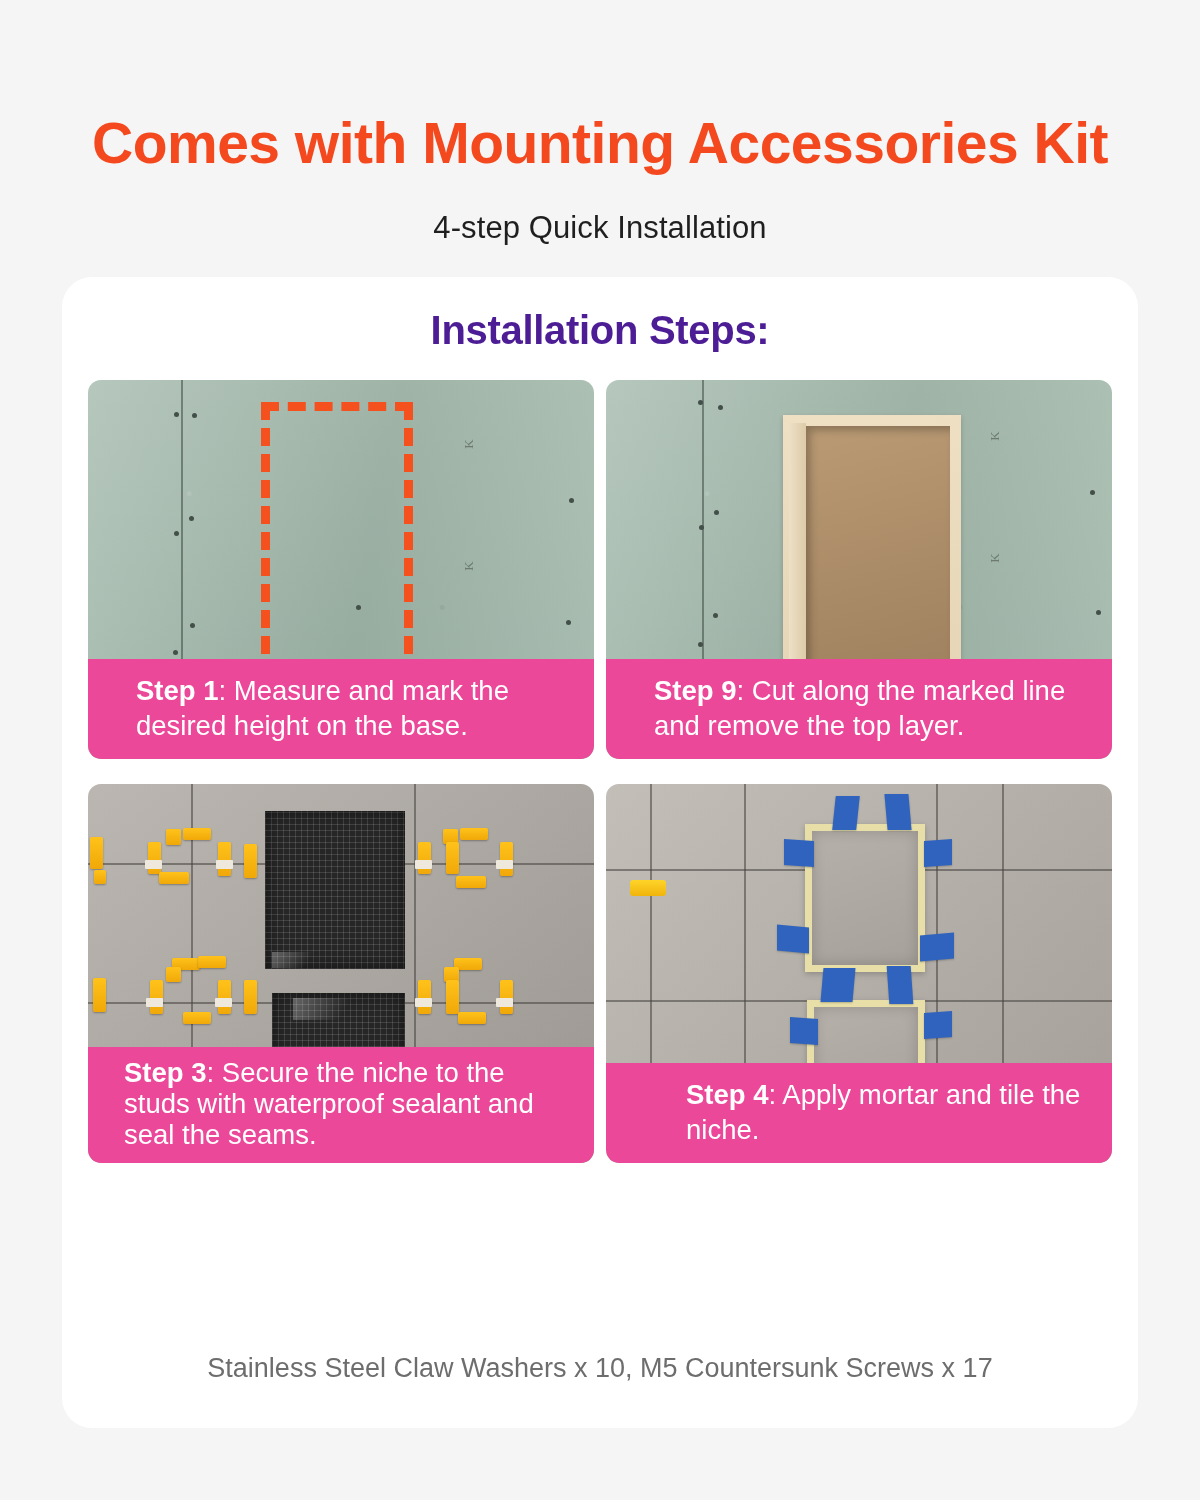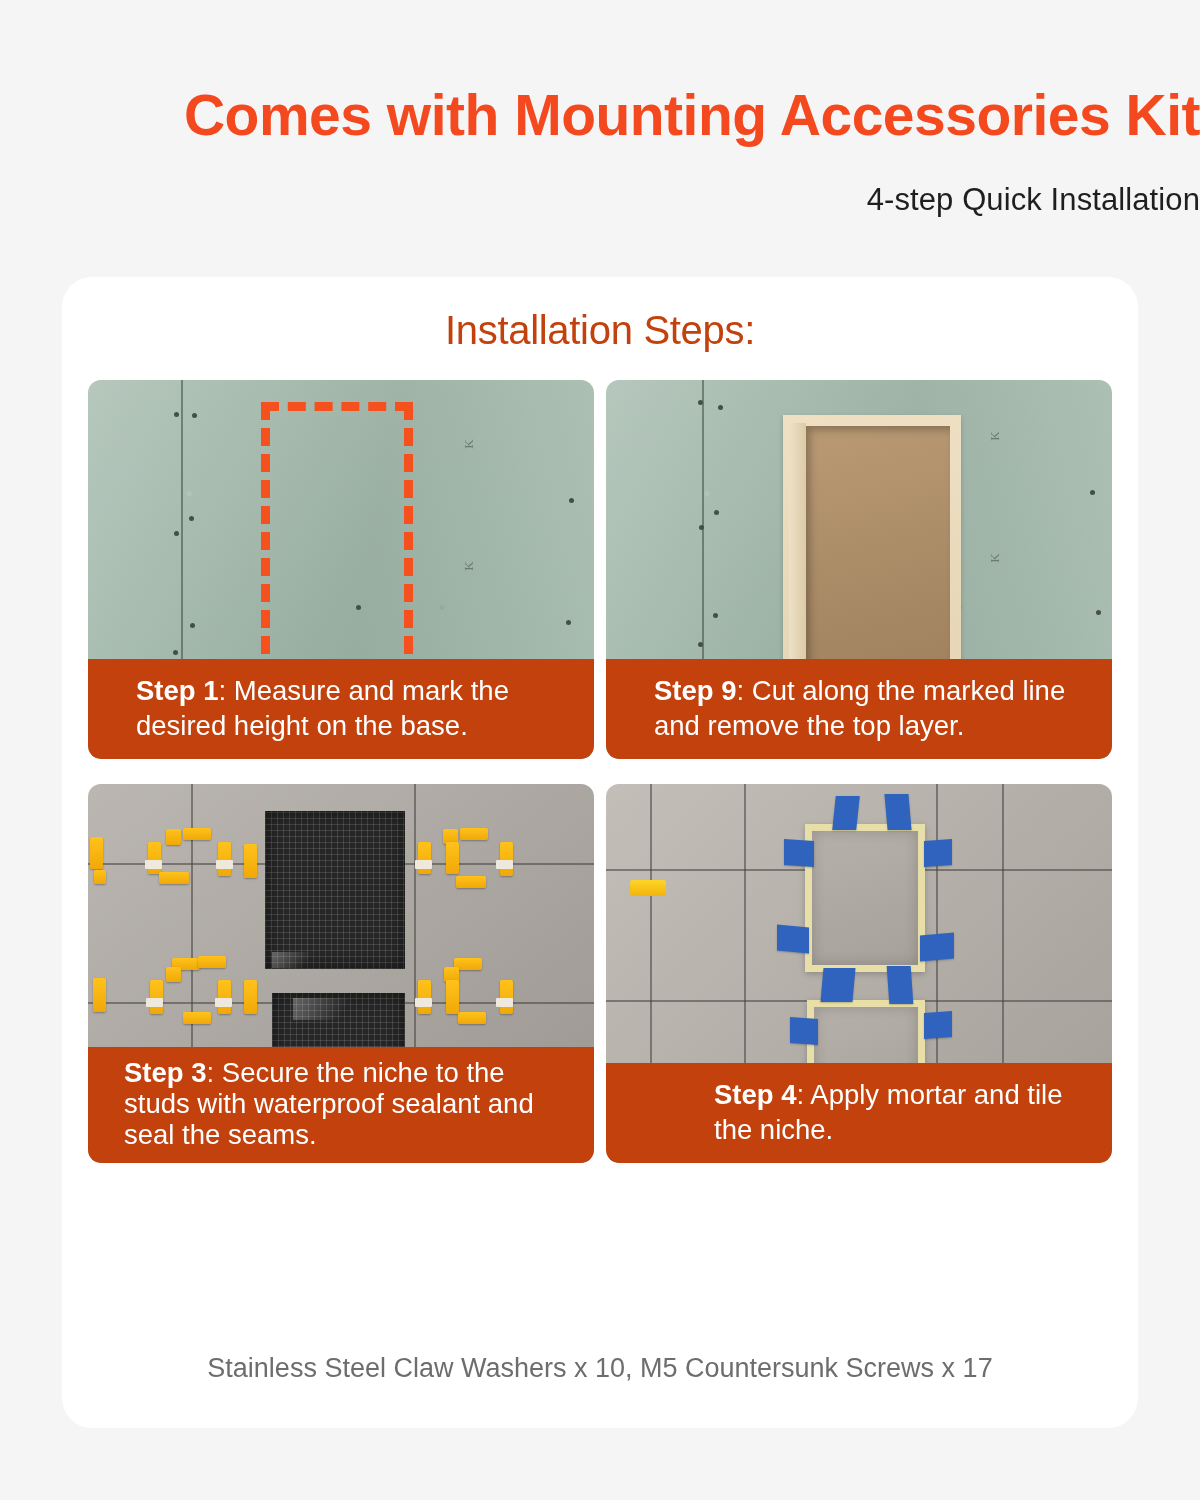--- a/index.html
+++ b/index.html
@@ -8,21 +8,21 @@
     width: 1200px;
     height: 1500px;
     background: #f5f5f5;
     font-family: "Liberation Sans", sans-serif;
     overflow: hidden;
   }
 
   .page { position: relative; width: 1200px; height: 1500px; }
 
   
-  .header { padding-top: 86px; text-align: right; }
+  .header { padding-top: 114px; text-align: center; }
 
   .main-title {
     color: #f4491f;
     font-size: 57px;
     font-weight: bold;
     letter-spacing: -0.5px;
     line-height: 1.05;
     white-space: nowrap;
   }
 
@@ -41,23 +41,23 @@
     top: 277px;
     width: 1076px;
     height: 1151px;
     background: #ffffff;
     border-radius: 30px;
   }
 
   .card-heading {
     text-align: center;
     padding-top: 31px;
-    color: #c2410c;
+    color: #4c1d95;
     font-size: 40px;
-    font-weight: normal;
+    font-weight: bold;
     letter-spacing: -0.3px;
   }
 
   
   .steps-grid {
     position: absolute;
     left: 26px;
     top: 103px;
     width: 1024px;
     display: grid;
@@ -74,29 +74,29 @@
   }
 
   .photo { position: absolute; inset: 0; overflow: hidden; }
 
   
   .caption {
     position: absolute;
     left: 0;
     right: 0;
     bottom: 0;
-    background: #c2410c;
+    background: #ec4899;
     border-radius: 0 0 13px 13px;
     color: #ffffff;
     font-size: 27.5px;
     line-height: 1.28;
     padding: 14px 26px 16px 48px;
   }
   .caption.three-line { line-height: 1.13; padding: 10px 20px 13px 36px; }
-  .caption.indented   { padding-left: 108px; }
+  .caption.indented   { padding-left: 80px; }
   .caption b { font-weight: bold; }
 
   
   .kit-note {
     position: absolute;
     left: 0;
     right: 0;
     bottom: 44px;
     text-align: center;
     color: #6d6d6d;

